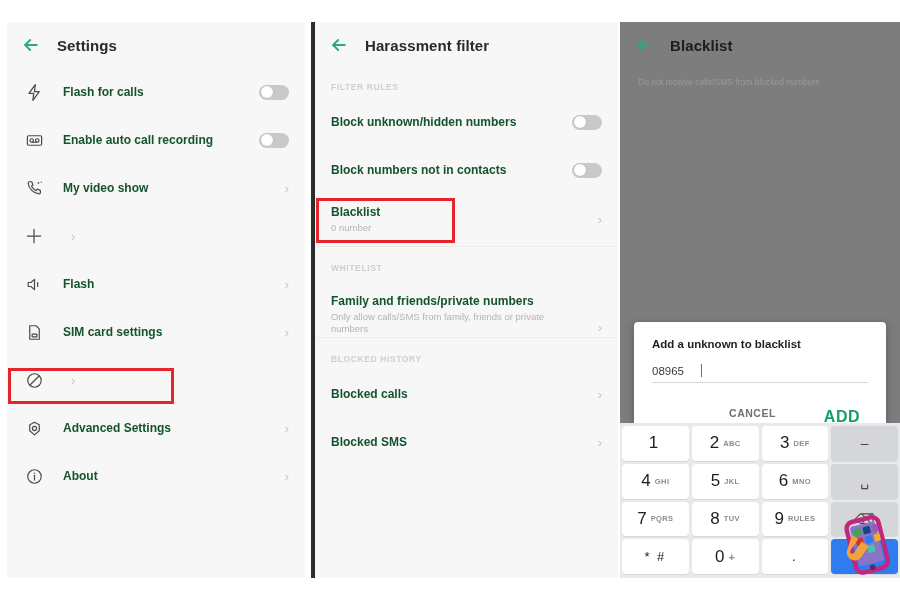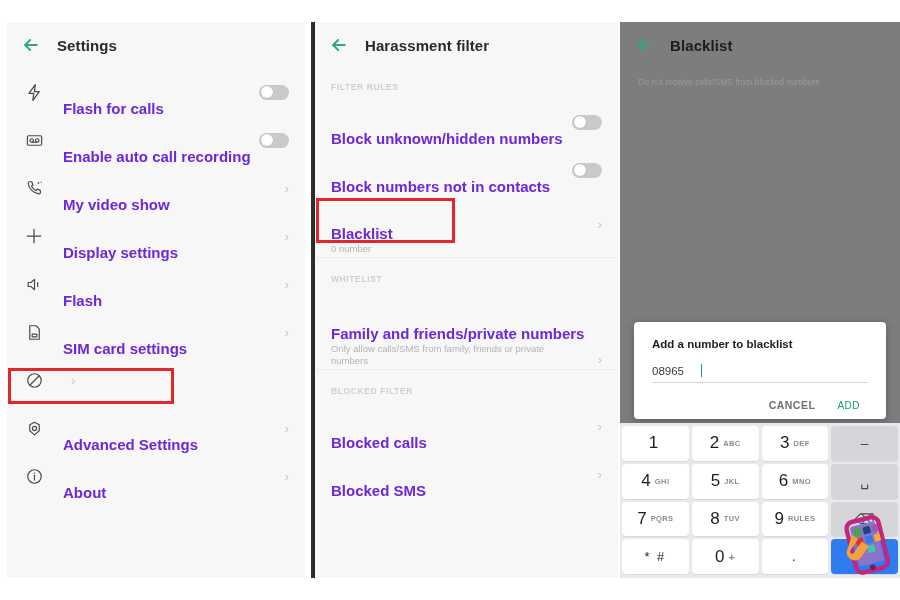--- a/index.html
+++ b/index.html
@@ -42,21 +42,21 @@
     display: flex; align-items: center;
     padding: 0 16px;
     min-height: 48px;
   }
   .row .ico {
     width: 22px; height: 22px; flex: 0 0 22px; margin-right: 18px;
     display:flex; align-items:center; justify-content:center; color:#4a4a4a;
   }
   .row .texts { flex: 1 1 auto; min-width: 0; }
   .row .title {
-    font-size: 15px; color: #6d28d9; font-weight: 600; line-height: 15px; margin-top: 32px;
+    font-size: 12px; color: #14532d; font-weight: 600; line-height: 15px;
   }
   .row .sub {
     font-size: 9.5px; color: #b4b4b4; line-height: 12px; margin-top: 2px;
     font-weight: 400;
   }
   .chev { color:#c6c6c6; font-size: 13px; flex:0 0 auto; margin-left: 8px; }
   .toggle {
     flex: 0 0 auto; width: 30px; height: 15px; border-radius: 8px;
     background: #c9c9c9; position: relative; margin-left: 8px;
   }
@@ -110,24 +110,24 @@
   .dialog-input {
     margin-top: 14px; padding-bottom: 5px;
     border-bottom: 1px solid #d6d6d6;
     font-size: 11.5px; color:#3a3a3a; display:flex; align-items:center;gap:16px;
   }
   .caret {
     display:inline-block; width:1.5px; height:13px; background:#12a06a; margin-left:1px;
   }
   .dialog-actions {
     display:flex; justify-content:flex-end; align-items:center;
-    margin-top: 16px; gap: 22px; padding-right: 8px;
+    margin-top: 16px; gap: 48px; padding-right: 8px;
   }
   .btn-cancel { font-size: 10.5px; color:#6f6f6f; letter-spacing:.5px; font-weight:600; }
-  .btn-add    { font-size: 10px; color:#12a06a; letter-spacing:.5px; font-weight:400; }
+  .btn-add    { font-size: 16px; color:#12a06a; letter-spacing:.5px; font-weight:700;margin-top:9px; }
 
   
   .keypad {
     position:absolute; left:0; bottom:0; width:100%; height:155px;
     background:#e8e9ec; padding: 3px 2px 4px 2px;
     display:grid; grid-template-columns: repeat(4, 1fr); grid-template-rows: repeat(4, 1fr);
     gap: 3px; z-index:4;
   }
   .key {
     background:#fff; border-radius:4px;
@@ -204,23 +204,20 @@
       </span>
       <span class="chev">›</span>
     </div>
 
     <div class="row">
       <span class="ico">
         <svg viewBox="0 0 24 24" width="20" height="20" fill="none" stroke="#4a4a4a" stroke-width="1.5" stroke-linecap="round">
           <path d="M12 4v16M4 12h16"></path>
         </svg>
       </span>
-      <span class="texts">
-        <span class="title" style="display:block">Display settings</span>
-      </span>
       <span class="chev">›</span>
     </div>
 
     <div class="row">
       <span class="ico">
         <svg viewBox="0 0 24 24" width="19" height="19" fill="none" stroke="#4a4a4a" stroke-width="1.5" stroke-linejoin="round">
           <path d="M4 9.5h3.5L12 5.5v13L7.5 14.5H4z"></path>
           <path d="M16 9.5v5" stroke-linecap="round"></path>
         </svg>
       </span>
@@ -326,21 +323,21 @@
     <div class="row" style="min-height:56px; align-items:flex-end; padding-top:4px">
       <span class="texts">
         <span class="title" style="display:block">Family and friends/private numbers</span>
         <span class="sub" style="display:block; max-width:228px">Only allow calls/SMS from family, friends or private numbers</span>
       </span>
       <span class="chev" style="margin-top:10px">›</span>
     </div>
 
     <div class="hairline"></div>
 
-    <div class="section-head">BLOCKED FILTER</div>
+    <div class="section-head">BLOCKED HISTORY</div>
 
     <div class="row" style="min-height:48px">
       <span class="texts">
         <span class="title" style="display:block">Blocked calls</span>
       </span>
       <span class="chev">›</span>
     </div>
 
     <div class="row" style="min-height:48px">
       <span class="texts">
@@ -360,21 +357,21 @@
           <path d="M19 12H5"></path>
             <path d="M11 18l-6-6 6-6"></path>
         </svg>
       </span>
       <span class="appbar-title">Blacklist</span>
     </div>
 
     <div class="bl-hint">Do not receive calls/SMS from blocked numbers</div>
 
     <div class="dialog">
-      <div class="dialog-title">Add a number to blacklist</div>
+      <div class="dialog-title">Add a unknown to blacklist</div>
       <div class="dialog-input">
         <span placeholder="Enter number">08965</span>
         <span class="caret"></span>
       </div>
       <div class="dialog-actions">
         <span class="btn-cancel">CANCEL</span>
         <span class="btn-add">ADD</span>
       </div>
     </div>
 

